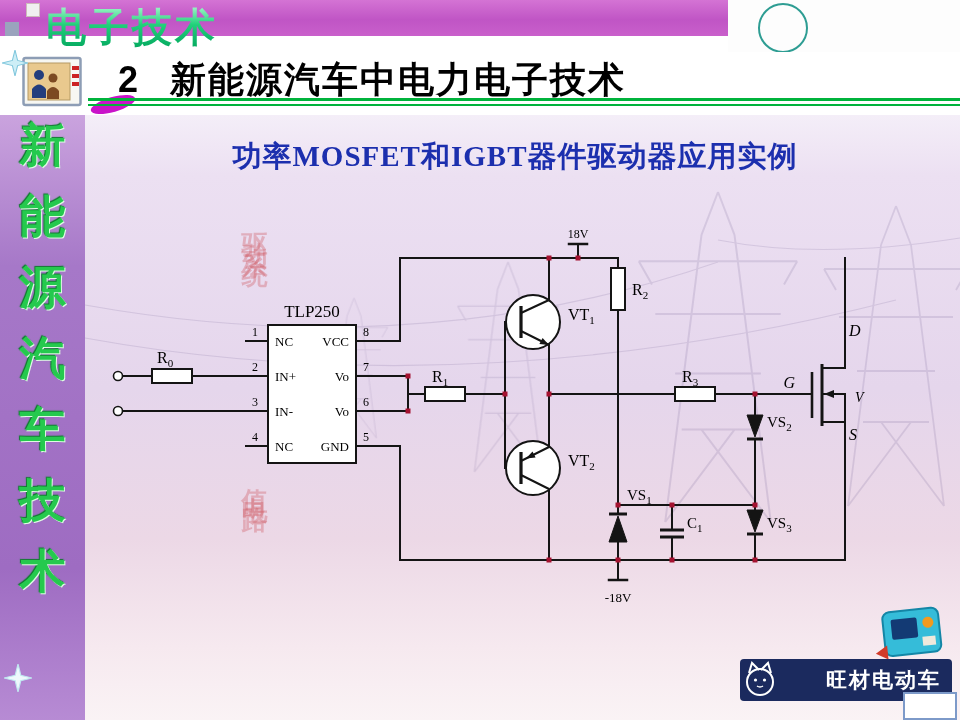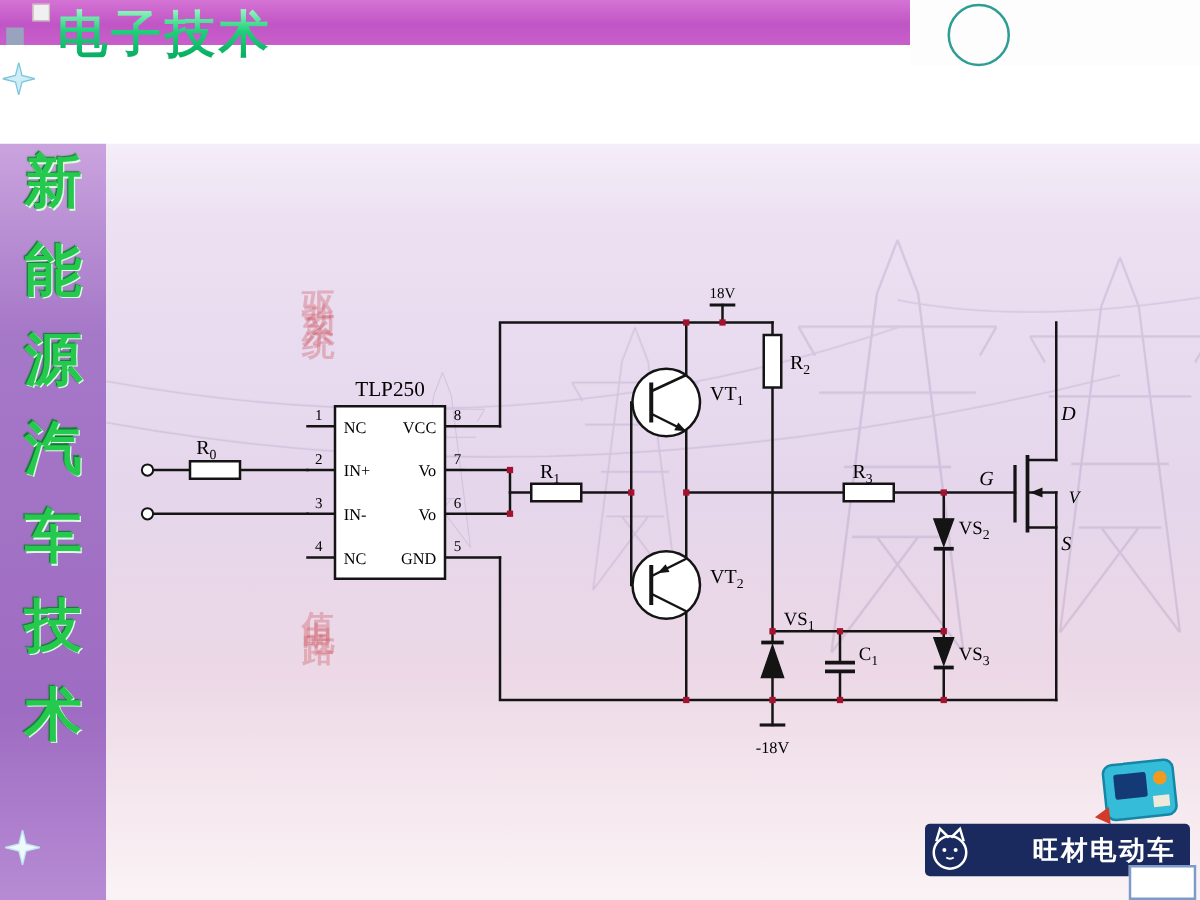--- a/index.html
+++ b/index.html
@@ -69,20 +69,39 @@
 
   <div class="topbar">
     <div class="sq1"></div>
     <div class="sq2"></div>
     <div class="topbar-title">电子技术</div>
     <div class="topbar-white">
       <div class="topbar-circle"></div>
     </div>
   </div>
 
+  <div class="header">
+    <svg class="photo-icon" width="62" height="52" viewBox="0 0 62 52">
+      <rect x="1.5" y="2" width="57" height="47" rx="2" fill="#f7f7f2" stroke="#8d9db5" stroke-width="2.5"></rect>
+      <rect x="6" y="7" width="42" height="37" fill="#e9c98e" stroke="#b59a64" stroke-width="1"></rect>
+      <circle cx="17" cy="19" r="5" fill="#233d7d"></circle>
+      <path d="M10,33 Q17,24 24,33 L24,42 L10,42 Z" fill="#233d7d"></path>
+      <circle cx="31" cy="22" r="4.5" fill="#7c4a22"></circle>
+      <path d="M25,35 Q31,27 37,35 L37,43 L25,43 Z" fill="#7c4a22"></path>
+      <rect x="50" y="10" width="7" height="4" fill="#cc2222"></rect>
+      <rect x="50" y="18" width="7" height="4" fill="#cc2222"></rect>
+      <rect x="50" y="26" width="7" height="4" fill="#cc2222"></rect>
+    </svg>
+    <div class="header-title">
+      <span class="header-num">2</span><span>新能源汽车中电力电子技术</span>
+    </div>
+    <div class="header-ellipse"></div>
+    <div class="hline1"></div>
+    <div class="hline2"></div>
+  </div>
 
   <div class="sidebar">
     <span class="sidebar-char">新</span>
     <span class="sidebar-char">能</span>
     <span class="sidebar-char">源</span>
     <span class="sidebar-char">汽</span>
     <span class="sidebar-char">车</span>
     <span class="sidebar-char">技</span>
     <span class="sidebar-char">术</span>
   </div>
@@ -100,20 +119,21 @@
         <use href="#tw" transform="translate(508,262) scale(2.1)"></use>
         <use href="#tw" transform="translate(354,298) scale(1.4)"></use>
         <use href="#tw" transform="translate(896,206) scale(3.0)"></use>
         <path d="M85,305 Q420,365 718,262 M85,338 Q470,408 896,300 M718,240 Q820,260 960,238" stroke="#6d5c90" stroke-width="1.2" fill="none"></path>
       </g>
     </svg>
 
     <div class="wm wm-top">驱动系统</div>
     <div class="wm wm-bottom">值电路</div>
 
+    <div class="main-title">功率MOSFET和IGBT器件驱动器应用实例</div>
 
     <svg class="circuit-svg" viewBox="85 115 875 605">
 
       <g stroke="#141414" stroke-width="2" fill="none" stroke-linecap="square">
         <path d="M122,376 H152 M192,376 H246 M122,411 H246"></path>
         <path d="M246,341 H268 M246,376 H268 M246,411 H268 M246,446 H268"></path>
         <path d="M356,341 H400 M356,376 H408 M356,411 H408 M356,446 H400"></path>
         <path d="M400,341 V258 H618"></path>
         <path d="M578,258 V244"></path>
         <path d="M569,244 H587" stroke-width="2.5"></path>

